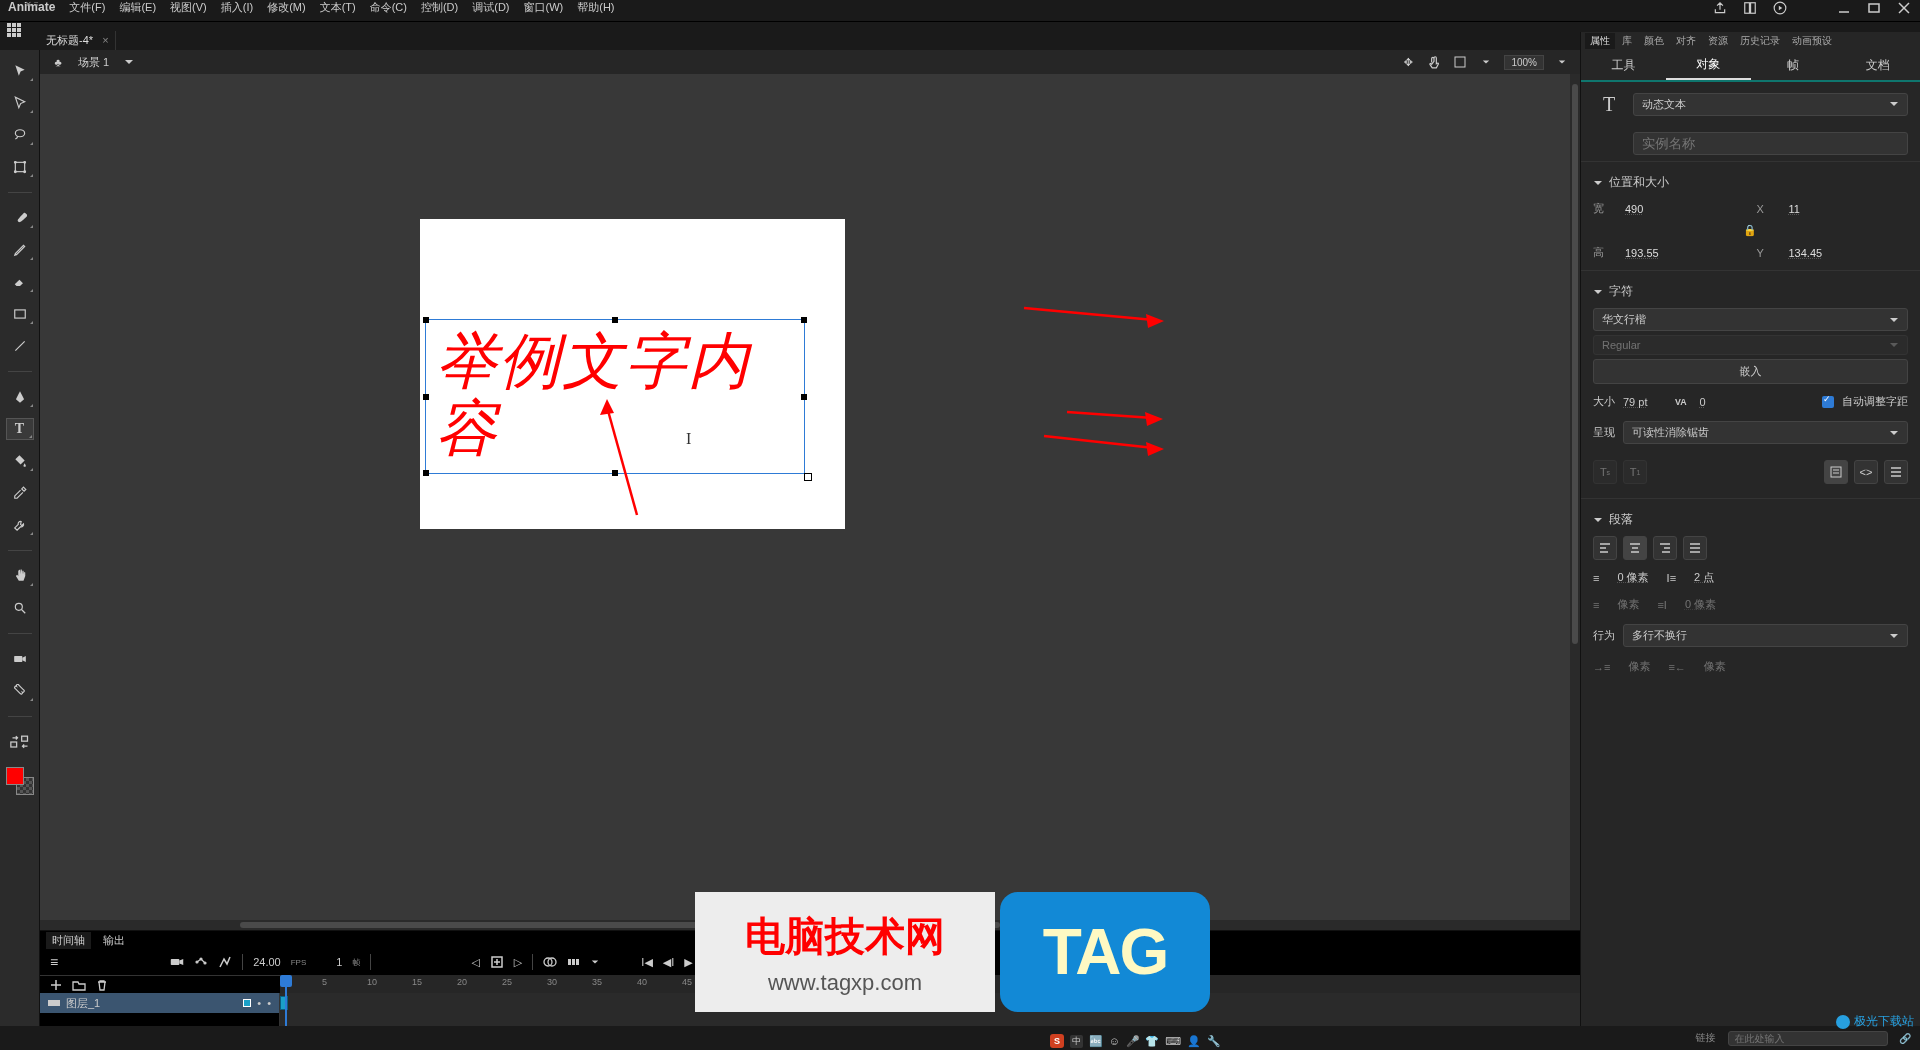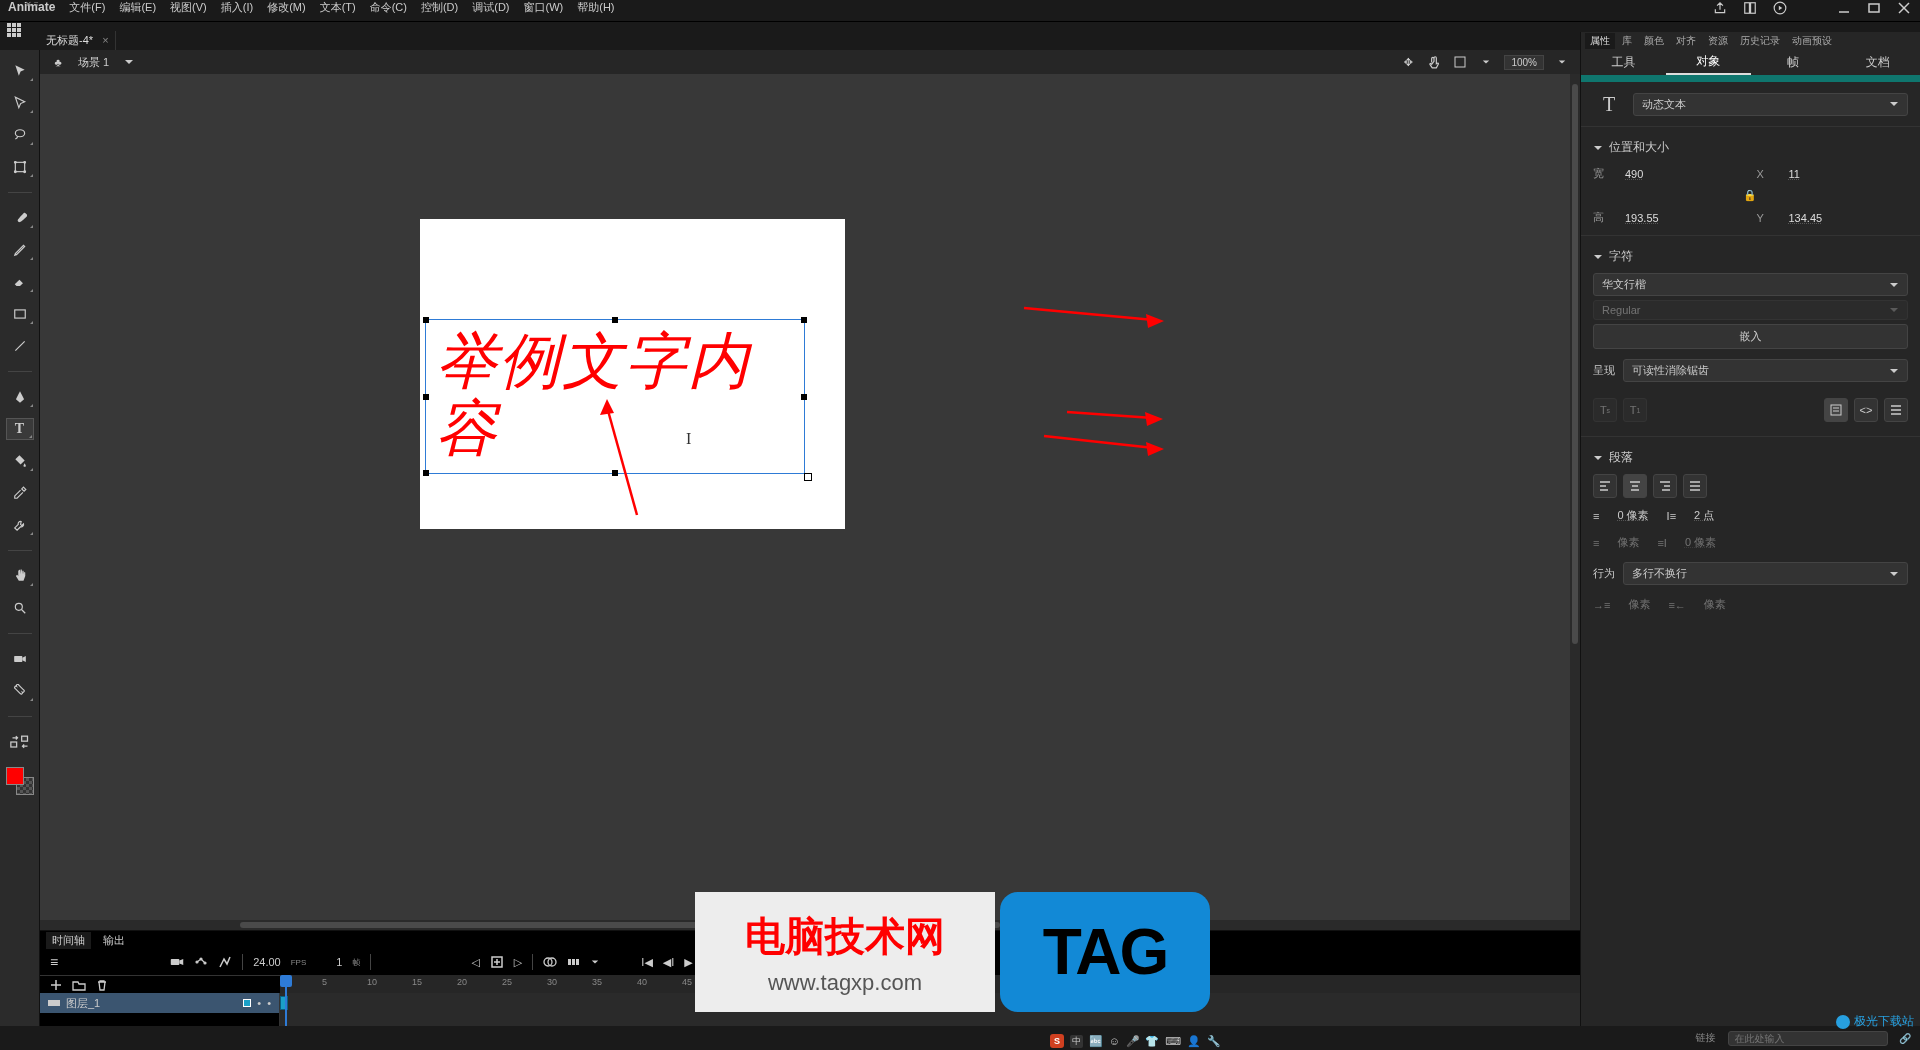--- a/index.html
+++ b/index.html
@@ -78,21 +78,21 @@
 .tl-playhead { position: absolute; top: -18px; left: 0; width: 12px; height: 56px; }
 .tl-playhead-head { width: 12px; height: 12px; background: #2e7bd6; border-radius: 2px; }
 .tl-playhead-line { width: 2px; height: 44px; background: #2e7bd6; margin-left: 5px; }
 .tl-keyframe { position: absolute; top: 3px; left: 0; width: 8px; height: 14px; background: #1aa0c8; border: 1px solid #0a6080; }
 
 
 .right-panels { position: absolute; top: 32px; right: 0; width: 340px; bottom: 18px; background: #262626; border-left: 1px solid #111; display: flex; flex-direction: column; }
 .rp-top-tabs { height: 18px; display: flex; gap: 2px; align-items: center; padding: 0 4px; font-size: 10px; }
 .rp-top-tabs span { padding: 1px 5px; color: #aaa; }
 .rp-top-tabs span.active { background: #1a1a1a; color: #ddd; }
-.rp-sub-tabs { height: 32px; display: flex; border-bottom: 7px solid #0f766e; }
+.rp-sub-tabs { height: 32px; display: flex; border-bottom: 2px solid #0f766e; }
 .rp-sub-tabs div { flex: 1; display: flex; align-items: center; justify-content: center; font-size: 12px; }
 .rp-sub-tabs div.active { border-bottom: 2px solid #ddd; color: #fff; }
 .rp-content { flex: 1; overflow-y: auto; }
 .rp-row { display: flex; align-items: center; padding: 6px 12px; gap: 8px; font-size: 11px; }
 .rp-type-icon { width: 32px; height: 32px; display: flex; align-items: center; justify-content: center; font-size: 20px; font-family: serif; }
 .rp-select { flex: 1; background: #333; border: 1px solid #444; padding: 3px 8px; border-radius: 3px; display: flex; justify-content: space-between; align-items: center; }
 .rp-input { background: #333; border: 1px solid #444; padding: 3px 8px; border-radius: 3px; flex: 1; }
 .rp-section { padding: 8px 12px 4px; border-top: 1px solid #333; }
 .rp-section-head { display: flex; align-items: center; gap: 6px; font-size: 12px; padding: 4px 0; }
 .rp-grid-pos { display: grid; grid-template-columns: 20px 1fr 20px 1fr; gap: 6px 12px; align-items: center; padding: 6px 0; }
@@ -115,21 +115,21 @@
 
 
 .statusbar { position: absolute; bottom: 0; left: 0; right: 0; height: 18px; background: #1a1a1a; display: flex; align-items: center; padding: 12px 8px; font-size: 10px; color: #888; }
 .statusbar .sb-right { margin-left: auto; display: flex; gap: 12px; align-items: center; }
 
 
 .watermark1 { position: absolute; left: 695px; bottom: 38px; width: 300px; height: 120px; background: #ededed; display: flex; flex-direction: column; align-items: center; justify-content: center; z-index: 50; }
 .watermark1 .l1 { color: #ff0000; font-size: 40px; font-weight: bold; font-family: "SimHei",sans-serif; }
 .watermark1 .l2 { color: #555; font-size: 22px; font-family: Arial; margin-top: 6px; }
 .watermark2 { position: absolute; left: 1000px; bottom: 38px; width: 210px; height: 120px; background: #1289d6; border-radius: 18px; display: flex; align-items: center; justify-content: center; z-index: 50; }
-.watermark2 span { color: #000000; font-size: 64px; font-weight: 900; font-family: Arial Black, sans-serif; letter-spacing: -2px; }
+.watermark2 span { color: #fef9c3; font-size: 64px; font-weight: 900; font-family: Arial Black, sans-serif; letter-spacing: -2px; }
 .watermark3 { position: absolute; right: 6px; bottom: 20px; z-index: 60; font-size: 12px; color: #27a0e0; display: flex; align-items: center; gap: 4px; }
 .watermark3 .icn { width: 14px; height: 14px; border-radius: 50%; background: #27a0e0; }
 
 .lang-indicator { position: absolute; bottom: 0; left: 1050px; display: flex; align-items: center; gap: 6px; height: 18px; }
 .lang-indicator .s-icon { width: 14px; height: 14px; background: #d04020; border-radius: 3px; color: #fff; font-size: 9px; display: flex; align-items: center; justify-content: center; font-weight: bold; }
 .lang-indicator .pill { background: #333; padding: 0 2px; border-radius: 2px; font-size: 9px; }
 .lang-indicator .glyph { font-size: 11px; color: #ccc; }
 
 svg { display: block; }
 </style>
@@ -430,20 +430,24 @@
       <div class="rp-type-icon">T</div>
       <div class="rp-select">
         <span>动态文本</span>
         <span>
             <svg width="10" height="10" viewBox="0 0 10 10" fill="#ccc">
               <path d="M1 3l4 4 4-4z"></path>
             </svg>
           </span>
       </div>
     </div>
+    <div class="rp-row">
+      <div style="width:32px"></div>
+      <input class="rp-input" style="color: rgb(136, 136, 136);" placeholder="实例名称">
+    </div>
 
     <div class="rp-section">
       <div class="rp-section-head">
         <span>
             <svg width="10" height="10" viewBox="0 0 10 10" fill="#ccc">
               <path d="M1 3l4 4 4-4z"></path>
             </svg>
           </span>
         <span>位置和大小</span>
       </div>
@@ -482,20 +486,34 @@
       <div class="rp-select rp-disabled" style="margin:4px 0">
         <span>Regular</span>
         <span>
             <svg width="10" height="10" viewBox="0 0 10 10" fill="#999">
               <path d="M1 3l4 4 4-4z"></path>
             </svg>
           </span>
       </div>
       <div class="rp-btn-full">嵌入</div>
 
+      <div class="rp-char-size">
+        <span>大小</span>
+        <span class="rp-underline-val">79 pt</span>
+        <span style="width:12px"></span>
+        <span>
+            <svg width="16" height="12" viewBox="0 0 20 14" fill="#ccc">
+              <text x="0" y="11" font-size="11" font-weight="bold">VA</text>
+            </svg>
+          </span>
+        <span class="rp-underline-val">0</span>
+        <span style="flex:1"></span>
+        <span class="rp-checkbox"></span>
+        <span>自动调整字距</span>
+      </div>
 
 
       <div class="rp-char-size">
         <span>呈现</span>
         <div class="rp-select" style="flex:1">
           <span>可读性消除锯齿</span>
           <span>
               <svg width="10" height="10" viewBox="0 0 10 10" fill="#ccc">
                 <path d="M1 3l4 4 4-4z"></path>
               </svg>

